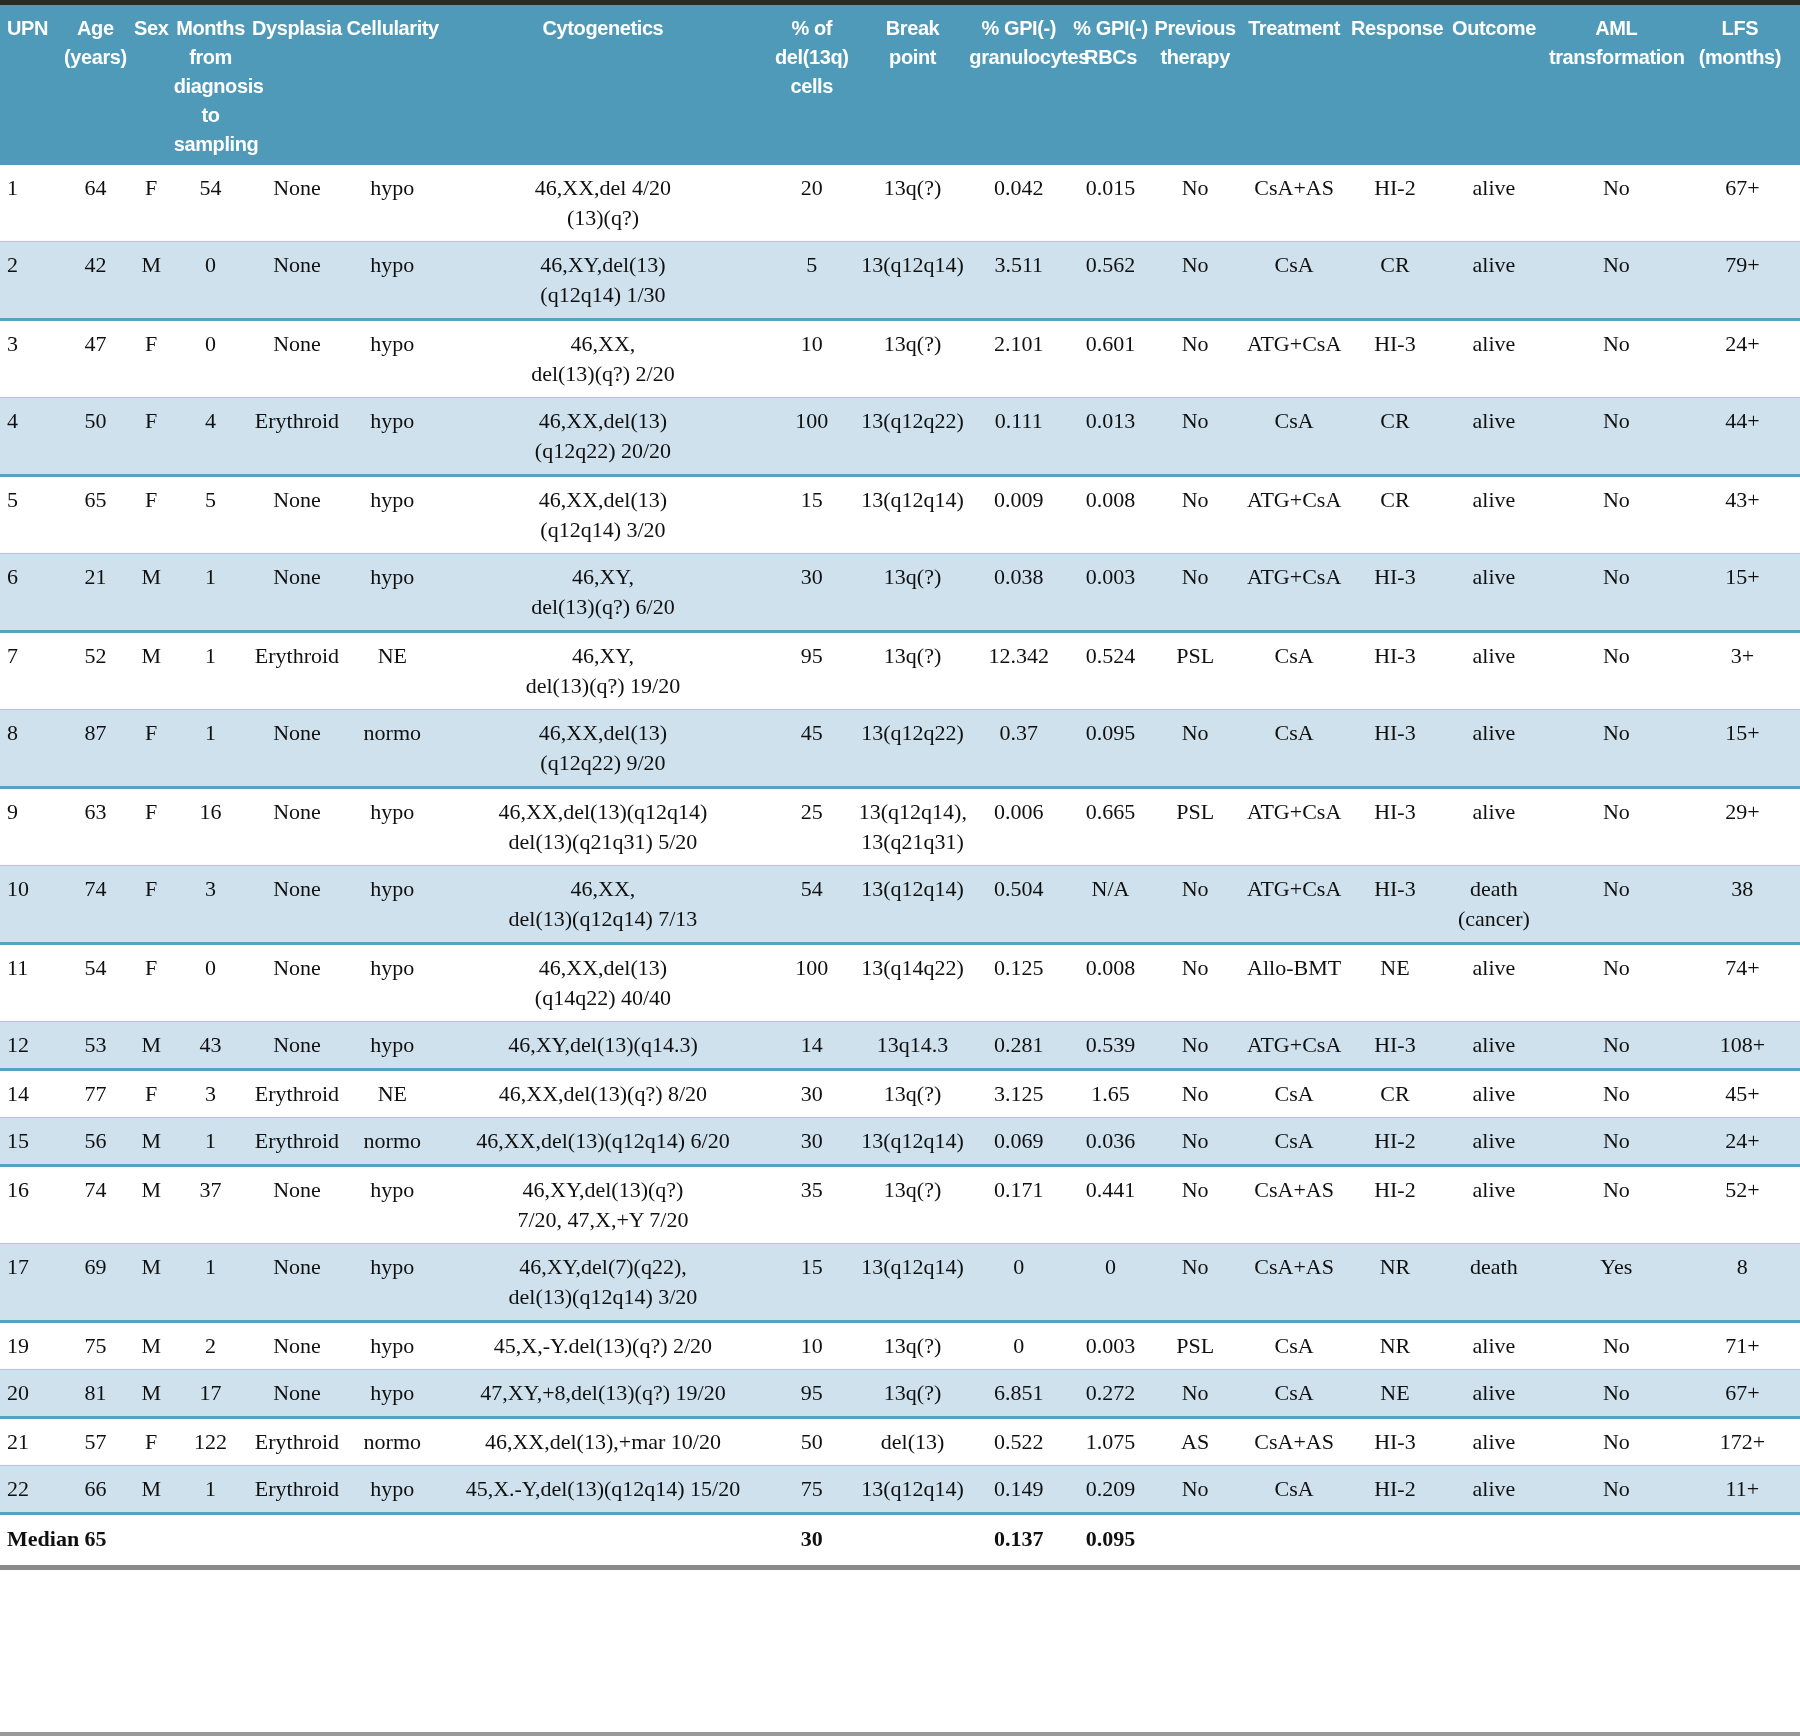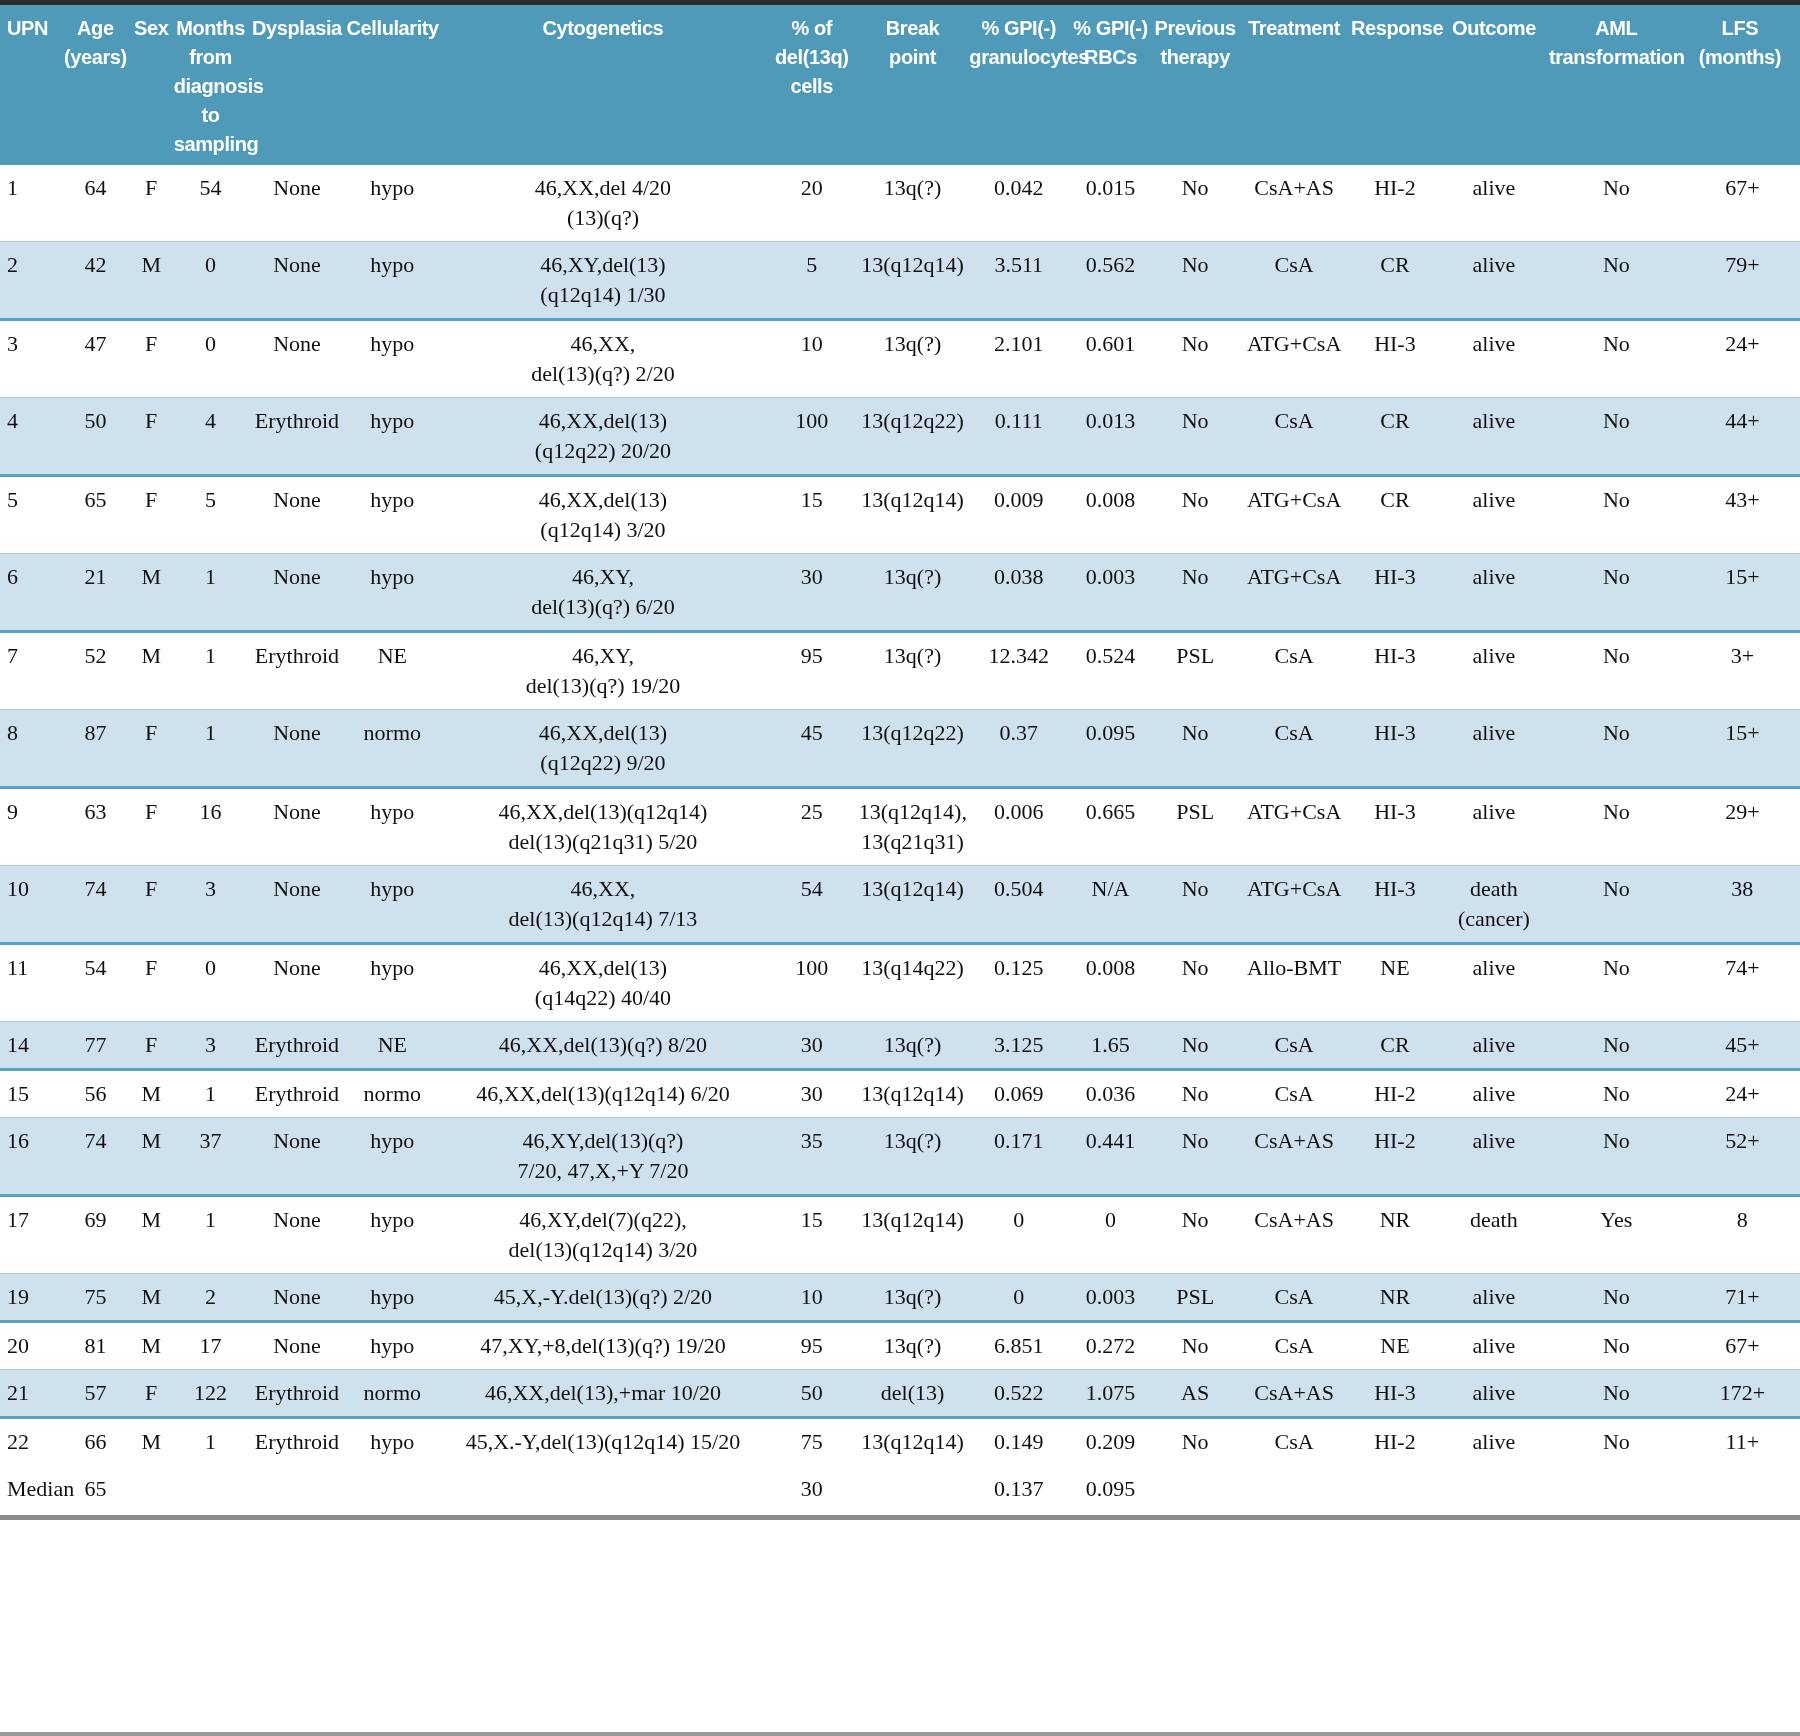--- a/index.html
+++ b/index.html
@@ -25,21 +25,21 @@
   tbody td{
     font-size:22px;line-height:30px;padding:8px 2px;
     text-align:center;vertical-align:top;white-space:pre-line;
   }
   tbody td:first-child{text-align:left;padding-left:7px;}
   tbody tr.data-row:nth-child(even){
     background:#cfe1ed;
     border-top:1px solid #a8cadd;
     border-bottom:3px solid #56a2c0;
   }
-  tbody tr.median-row td{font-weight:normal;padding-top:9px;padding-bottom:9px;}
+  tbody tr.median-row td{font-weight:bold;padding-top:9px;padding-bottom:9px;}
   .footnote{
     border-top:5px solid #8a8a8a;border-bottom:4px solid #9a9a9a;
     margin-top:2px;padding:10px 8px 12px;flex:1 1 auto;
     font-family:"Liberation Serif", serif;font-style:italic;
     font-size:21px;line-height:29px;color:#101010;
   }
 </style>
 </head>
 <body>
 
@@ -314,20 +314,39 @@
           <td>0.125</td>
           <td>0.008</td>
           <td>No</td>
           <td>Allo-BMT</td>
           <td>NE</td>
           <td>alive</td>
           <td>No</td>
           <td>74+</td>
         </tr>
         <tr class="data-row">
+          <td>12</td>
+          <td>53</td>
+          <td>M</td>
+          <td>43</td>
+          <td>None</td>
+          <td>hypo</td>
+          <td>46,XY,del(13)(q14.3)</td>
+          <td>14</td>
+          <td>13q14.3</td>
+          <td>0.281</td>
+          <td>0.539</td>
+          <td>No</td>
+          <td>ATG+CsA</td>
+          <td>HI-3</td>
+          <td>alive</td>
+          <td>No</td>
+          <td>108+</td>
+        </tr>
+        <tr class="data-row">
           <td>14</td>
           <td>77</td>
           <td>F</td>
           <td>3</td>
           <td>Erythroid</td>
           <td>NE</td>
           <td>46,XX,del(13)(q?) 8/20</td>
           <td>30</td>
           <td>13q(?)</td>
           <td>3.125</td>

